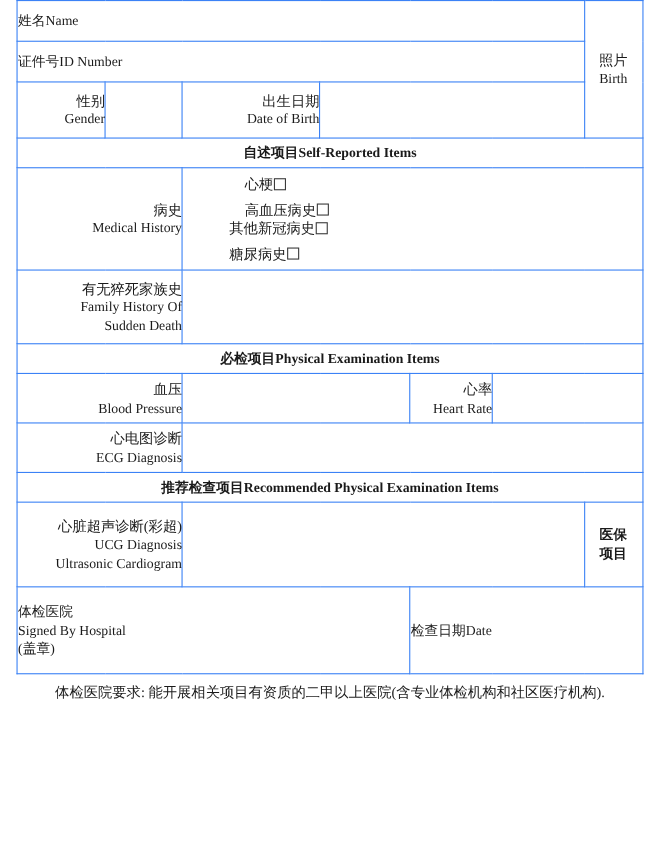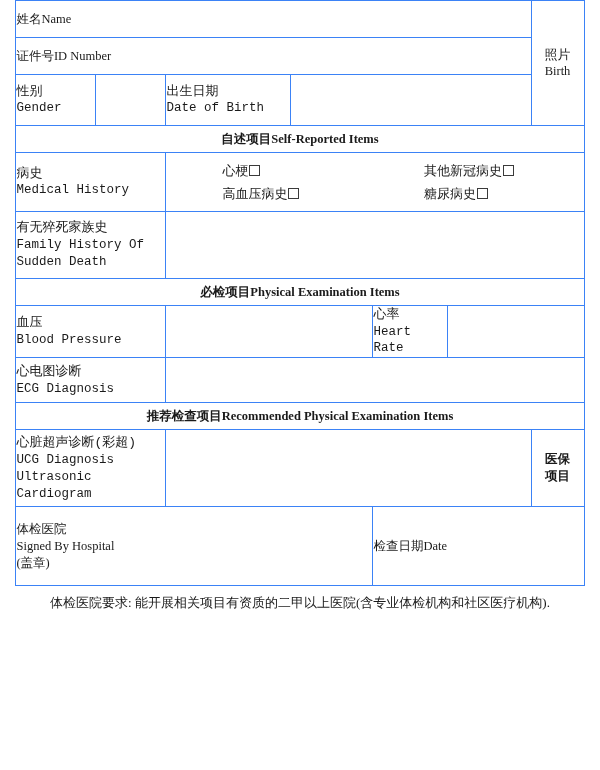--- a/index.html
+++ b/index.html
@@ -61,24 +61,23 @@
     padding: 5px 0 5px 10px;
     text-align: left;
   }
   .section-head {
     text-align: center;
     font-weight: bold;
     font-size: 13px;
     padding: 6px 4px;
   }
   .label-stack {
-    text-align: left;
+    text-align: right;
     padding: 6px 4px;
     line-height: 1.5;
-    font-family: Liberation Mono, monospace;
   }
   .label-stack .cn { display: block; font-size: 13px; }
   .label-stack .en { display: block; font-size: 12.5px; }
 
   .blank { }
 
   .photo-cell {
     text-align: center;
     line-height: 1.9;
   }
@@ -90,21 +89,21 @@
     font-weight: bold;
     font-size: 13px;
     line-height: 1.65;
     padding: 4px 2px;
   }
   .insurance-cell span { display: block; }
 
   
   .chk-wrap {
     display: flex;
-    flex-direction: row;
+    flex-direction: column;
     padding: 6px 0 6px 0;
     justify-content: space-between;
   }
   .chk-col {
     flex: 1 1 50%;
     display: flex;
     flex-direction: column;
     gap: 5px;
   }
   .chk-col.col-a { padding-left: 56px; }

